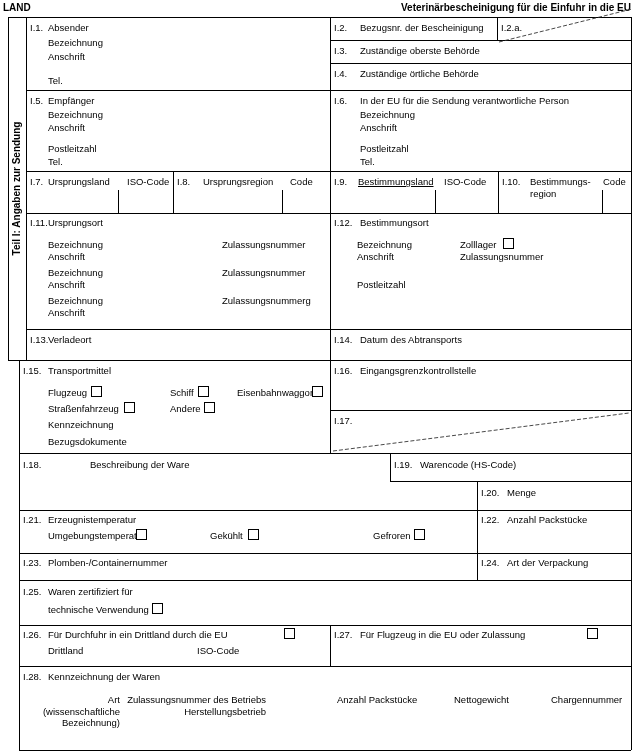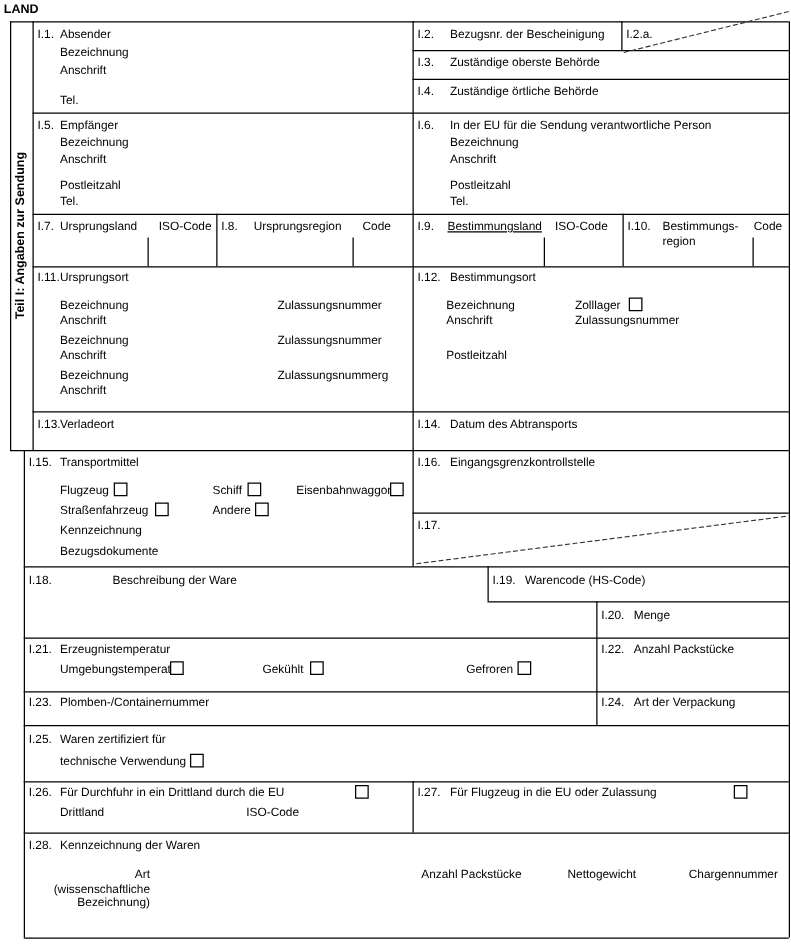--- a/index.html
+++ b/index.html
@@ -16,20 +16,21 @@
            display:flex;align-items:center;justify-content:center;}
   #sidebar span{transform:rotate(-90deg);white-space:nowrap;font-size:10px;font-weight:bold;}
   svg{position:absolute;left:0;top:0;pointer-events:none;}
 </style>
 </head>
 <body>
 
 <div id="page">
 
   <div class="hdr" style="left:3px;top:2px;">LAND</div>
+  <div class="hdr" style="right:2px;top:2px;">Veterinärbescheinigung für die Einfuhr in die EU</div>
 
   <div id="sidebar">
     <span>Teil I: Angaben zur Sendung</span>
   </div>
 
   <div class="ln h" style="left:8px;top:17px;width:623px;"></div>
   <div class="ln h" style="left:330px;top:40px;width:301px;"></div>
   <div class="ln h" style="left:330px;top:63px;width:301px;"></div>
   <div class="ln h" style="left:26px;top:90px;width:605px;"></div>
   <div class="ln h" style="left:26px;top:171px;width:605px;"></div>
@@ -193,17 +194,21 @@
   <span class="t" style="left:360px;top:629px;">Für Flugzeug in die EU oder Zulassung</span>
   <span class="cb" style="left:587px;top:628px;"></span>
 
   <span class="t" style="left:23px;top:671px;">I.28.</span>
   <span class="t" style="left:48px;top:671px;">Kennzeichnung der Waren</span>
   <div class="t ctr" style="left:30px;top:694px;width:90px;">
     <div>Art</div>
     <div>(wissenschaftliche</div>
     <div>Bezeichnung)</div>
   </div>
+  <div class="t ctr" style="left:118px;top:694px;width:148px;">
+    <div>Zulassungsnummer des Betriebs</div>
+    <div>Herstellungsbetrieb</div>
+  </div>
   <span class="t" style="left:337px;top:694px;">Anzahl Packstücke</span>
   <span class="t" style="left:454px;top:694px;">Nettogewicht</span>
   <span class="t" style="left:551px;top:694px;">Chargennummer</span>
 
 </div>
 
 </body></html>

